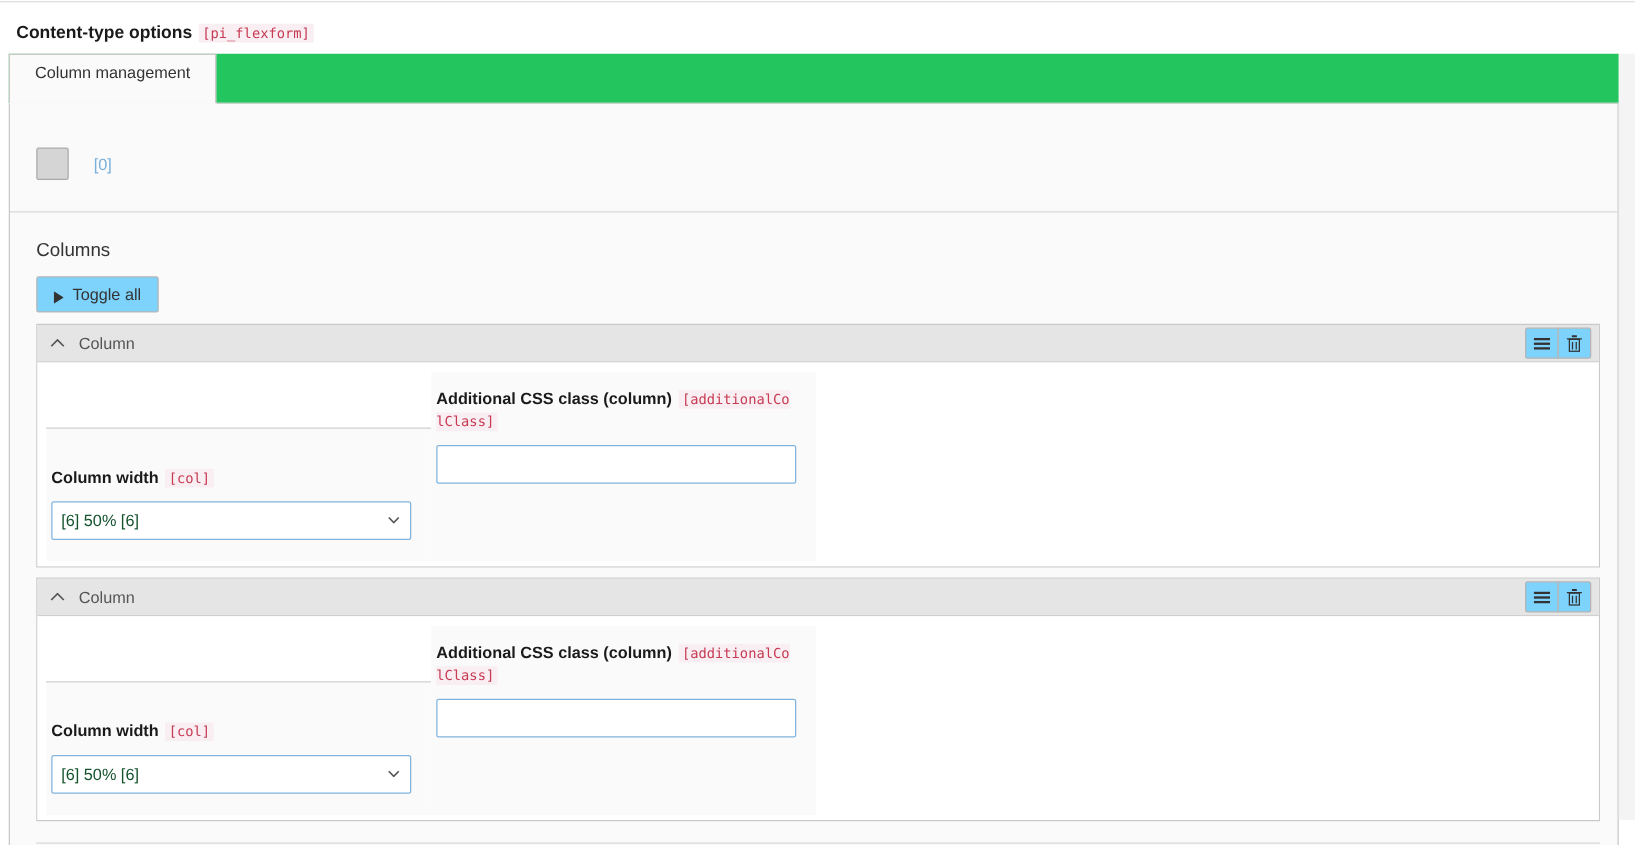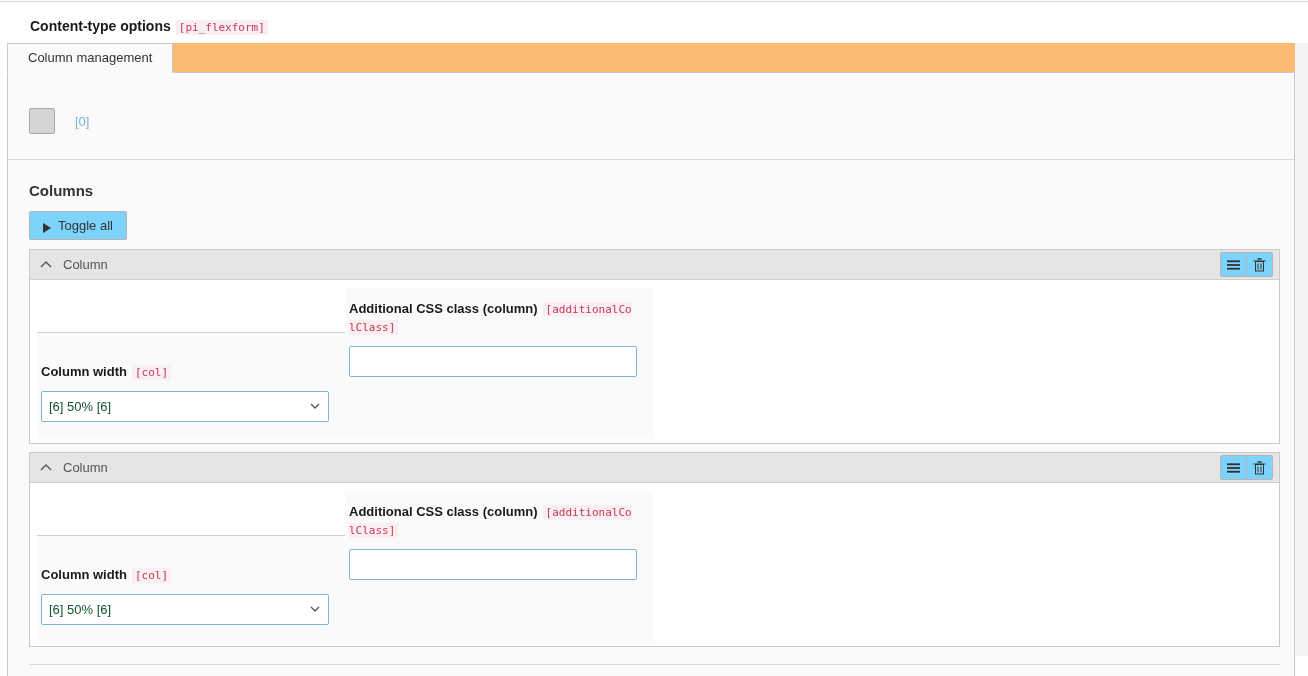--- a/index.html
+++ b/index.html
@@ -17,39 +17,39 @@
     background: #ffffff;
   }
   .hairline { height:2px; border-bottom:1px solid var(--border-soft); }
   .right-gutter {
     position:absolute; top:43px; right:0; width:13px; height:613px;
     background: var(--page-gutter);
   }
   .bottom-gutter { height:20px; background: var(--page-gutter); }
 
   
-  .title-row { padding: 15px 21px 8px 30px; background:#fff; }
+  .title-row { padding: 15px 21px 8px 13px; background:#fff; }
   .page-title { font-size:14px; font-weight:bold; color:#1a1a1a; }
   .ff-badge {
     font-family:"DejaVu Sans Mono", monospace;
     font-size:11px; font-weight:normal;
     color: var(--accent-red);
     background: var(--badge-bg);
     padding: 1px 3px;
     margin-left: 5px;
     word-break: break-all;
   }
 
   
   .main { margin-left:7px; width:1288px; }
   .tabs {
     display:flex;
-    background:#fdba74;
+    background:#22c55e;
     border-bottom:1px solid var(--border-main);
-    height:30px;
+    height:40px;
   }
   .tab {
     font-size:13px; color:#333;
     padding: 6px 20px 7px 20px;
     cursor:pointer;
     position:relative;
   }
   .tab.active {
     background:#fafafa;
     border:1px solid var(--border-main);
@@ -74,21 +74,21 @@
     border-radius:2px;
     cursor:pointer;
   }
   .zero-label { margin-left:20px; font-size:13px; color: var(--link-blue); }
 
   
   .section {
     border-top:1px solid var(--border-soft);
     padding: 22px 14px 20px 21px;
   }
-  .section-title { font-size:15px; color:#333; margin-bottom:12px;font-weight:bold; }
+  .section-title { font-size:15px; color:#333; margin-bottom:12px; }
 
   .btn {
     display:inline-flex; align-items:center;
     background:#7dd3fc;
     border:1px solid #b5b5b5;
     border-radius:2px;
     font-size:13px; color:#333;
     cursor:pointer;
     font-family:"Liberation Sans", sans-serif;
   }

